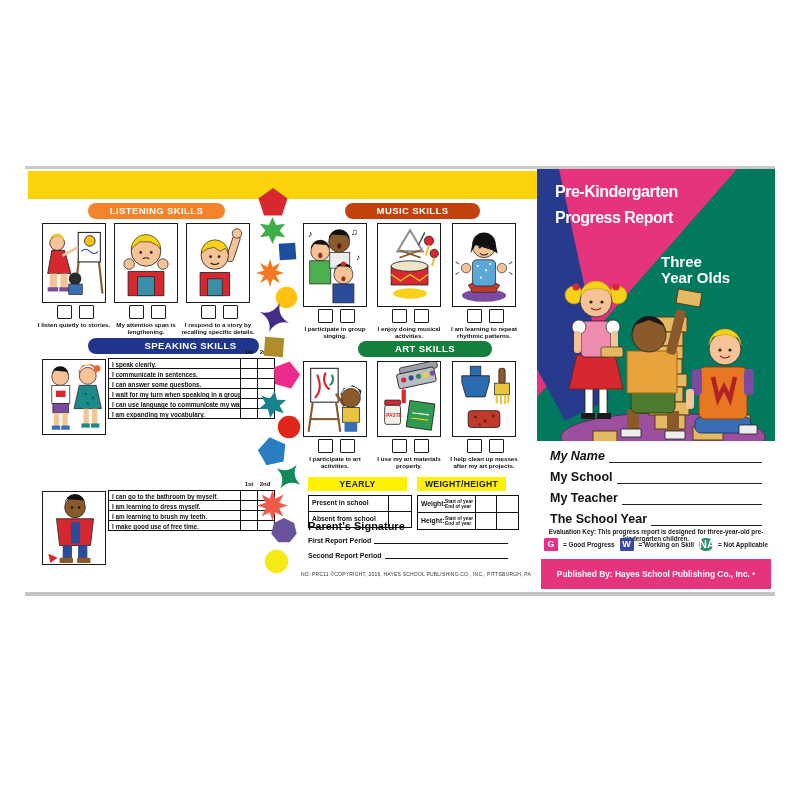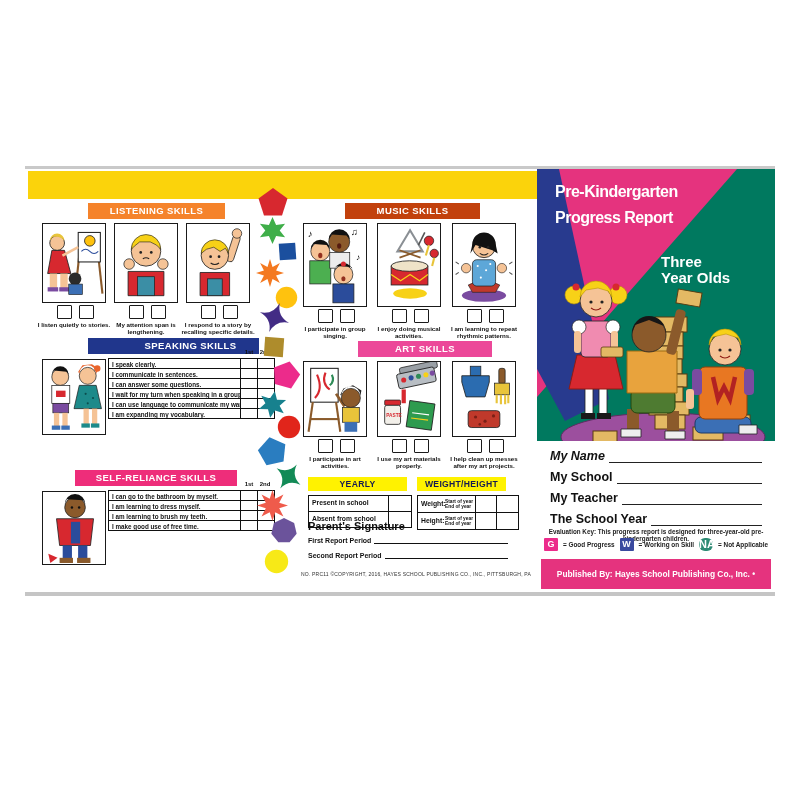--- a/index.html
+++ b/index.html
@@ -3,23 +3,23 @@
 <meta charset="utf-8">
 <style>
   html,body{margin:0;padding:0;background:#fff;}
   .page{position:relative;width:800px;height:800px;background:#fff;overflow:hidden;
         font-family:"Liberation Sans",sans-serif;}
   .doc{position:absolute;left:25px;top:169px;width:750px;height:423px;background:#fff;
        box-shadow:0 -3px 0 0 #c9c9c9, 0 4px 0 0 #c5c5c5;}
   .abs{position:absolute;}
   .band{position:absolute;left:3px;top:2px;width:509px;height:28px;background:#FBD30B;}
   .hdr{position:absolute;height:16px;color:#fff;font-weight:bold;font-size:9.5px;
-       letter-spacing:.4px;text-align:center;line-height:16.5px;}
+       letter-spacing:.4px;text-align:center;line-height:16.5px;border-radius:8px;}
   .hdr.orange{background:#F5832B;} .hdr.navy{background:#20368C;padding-left:34px;}
-  .hdr.pink{background:#EE2D7A;} .hdr.green{background:#c2410c;} .hdr.purple{background:#ec4899;}
+  .hdr.pink{background:#EE2D7A;} .hdr.green{background:#c2410c;} .hdr.purple{background:#15803d;}
   .yhdr{position:absolute;height:14px;background:#FFF200;color:#151a52;font-weight:bold;
         font-size:8.6px;text-align:center;line-height:14.5px;letter-spacing:.3px;}
   .picbox{position:absolute;background:#fff;border:1.6px solid #1a1a1a;}
   .picbox svg{width:100%;height:100%;display:block;}
   .cbpair{position:absolute;display:flex;gap:7px;}
   .cb{width:13px;height:12px;background:#fff;border:1.4px solid #1a1a1a;border-radius:1px;}
   .cap{position:absolute;width:76px;text-align:center;font-size:6.2px;line-height:7px;
        font-weight:600;color:#111;}
   .colhd{position:absolute;width:16px;text-align:center;font-size:6px;font-weight:bold;color:#111;}
   .ptable{position:absolute;border:1.3px solid #111;background:#fff;}
@@ -189,21 +189,20 @@
           <span class="c"></span>
           <span class="c"></span>
         </div>
       <div class="row">
           <span class="lbl">I am expanding my vocabulary.</span>
           <span class="c"></span>
           <span class="c"></span>
         </div>
     </div>
 
-    <div class="hdr pink" style="left:50px;top:301px;width:162px;">SELF-RELIANCE SKILLS</div>
 
     <div class="colhd" style="left:216px;top:312px;">1st</div>
     <div class="colhd" style="left:232px;top:312px;">2nd</div>
 
     <div class="picbox" style="left:17px;top:322px;width:62px;height:72px;">
       <svg viewBox="0 0 58 70">
         <circle cx="30" cy="15" r="10" fill="#8B5A2B" stroke="#222" stroke-width="0.8"></circle>
         <path d="M20,12 a10,10 0 0 1 20,0 l-2,-4 -16,-1 z" fill="#111"></path>
         <circle cx="27" cy="15" r="1.2" fill="#111"></circle>
           <circle cx="34" cy="15" r="1.2" fill="#111"></circle>

